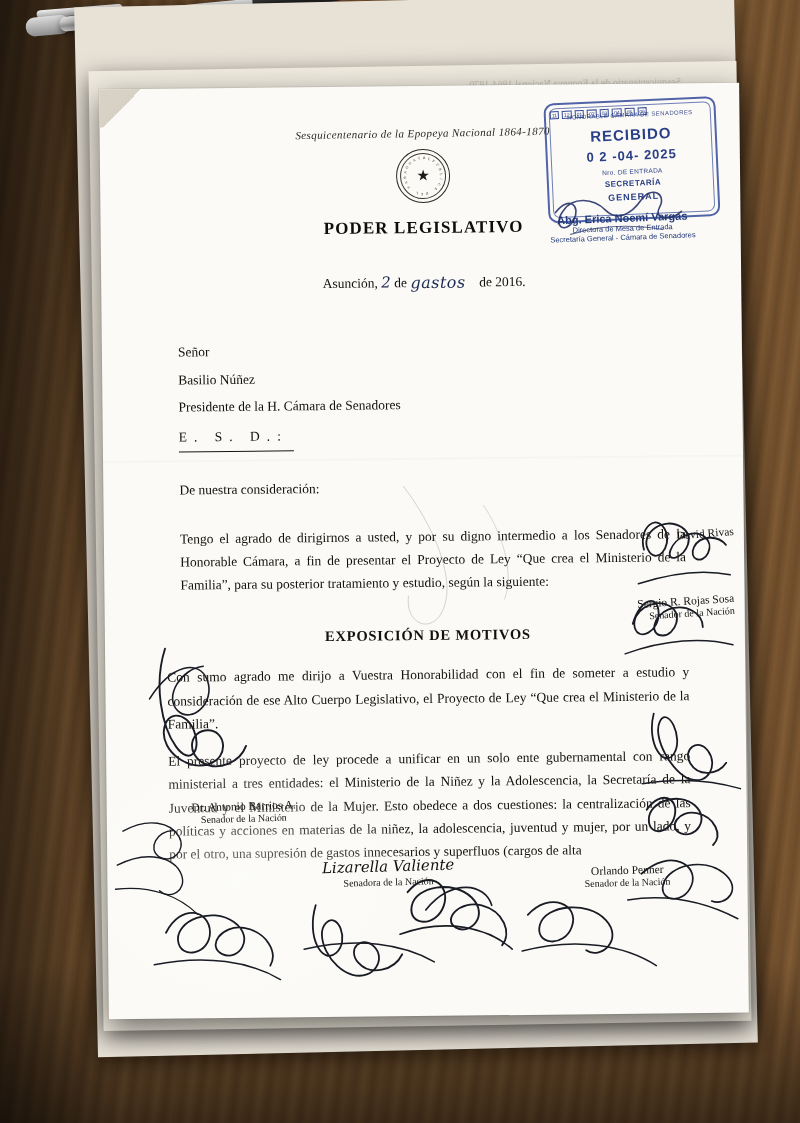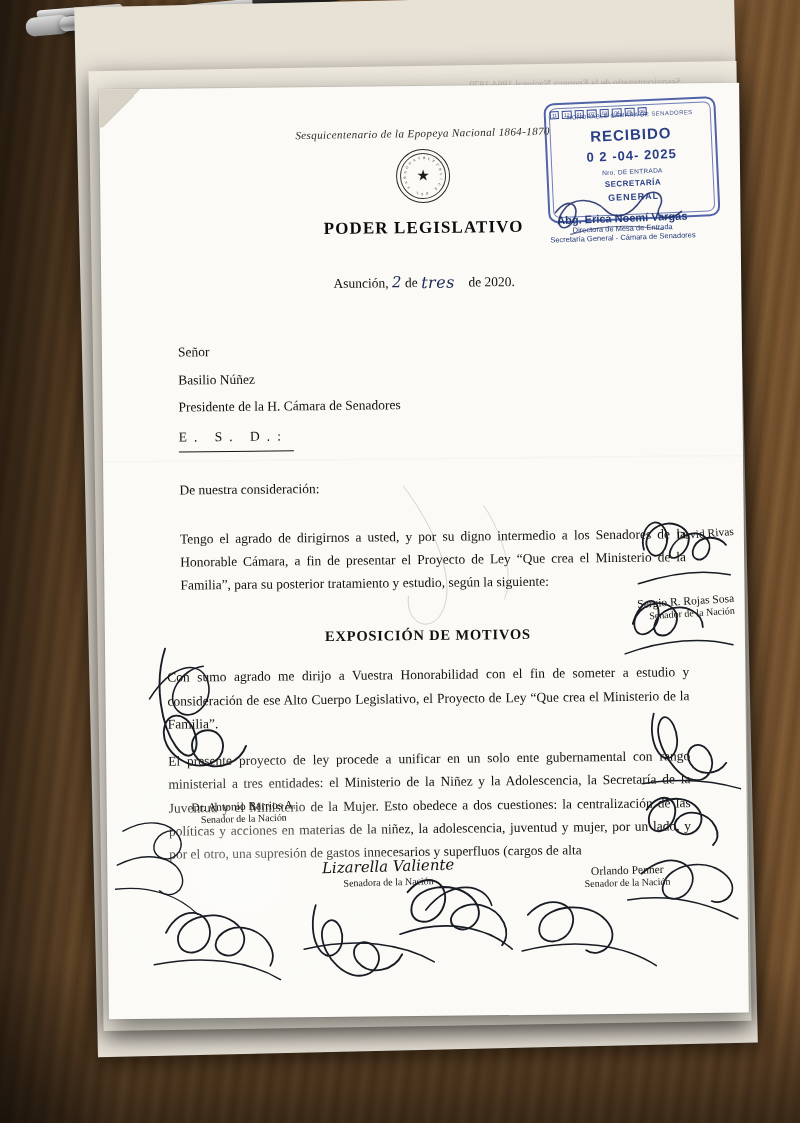--- a/index.html
+++ b/index.html
@@ -464,23 +464,23 @@
           </div>
         <div class="star">★</div>
       </div>
 
       <h1 class="title">PODER LEGISLATIVO</h1>
 
       <div class="dateline">
         <span>Asunción,</span>
         <span class="hw-day">2</span>
         <span>de</span>
-        <span class="handwritten">tres</span>
+        <span class="handwritten">gastos</span>
         &nbsp;&nbsp;
-        <span>de 2020.</span>
+        <span>de 2016.</span>
       </div>
 
       <div class="addressee">
         <span class="ln">Señor</span>
         <span class="ln">Basilio Núñez</span>
         <span class="ln">Presidente de la H. Cámara de Senadores</span>
         <span class="esd">E.    S.    D.:</span>
       </div>
 
       <p class="body greet">De nuestra consideración:</p>

